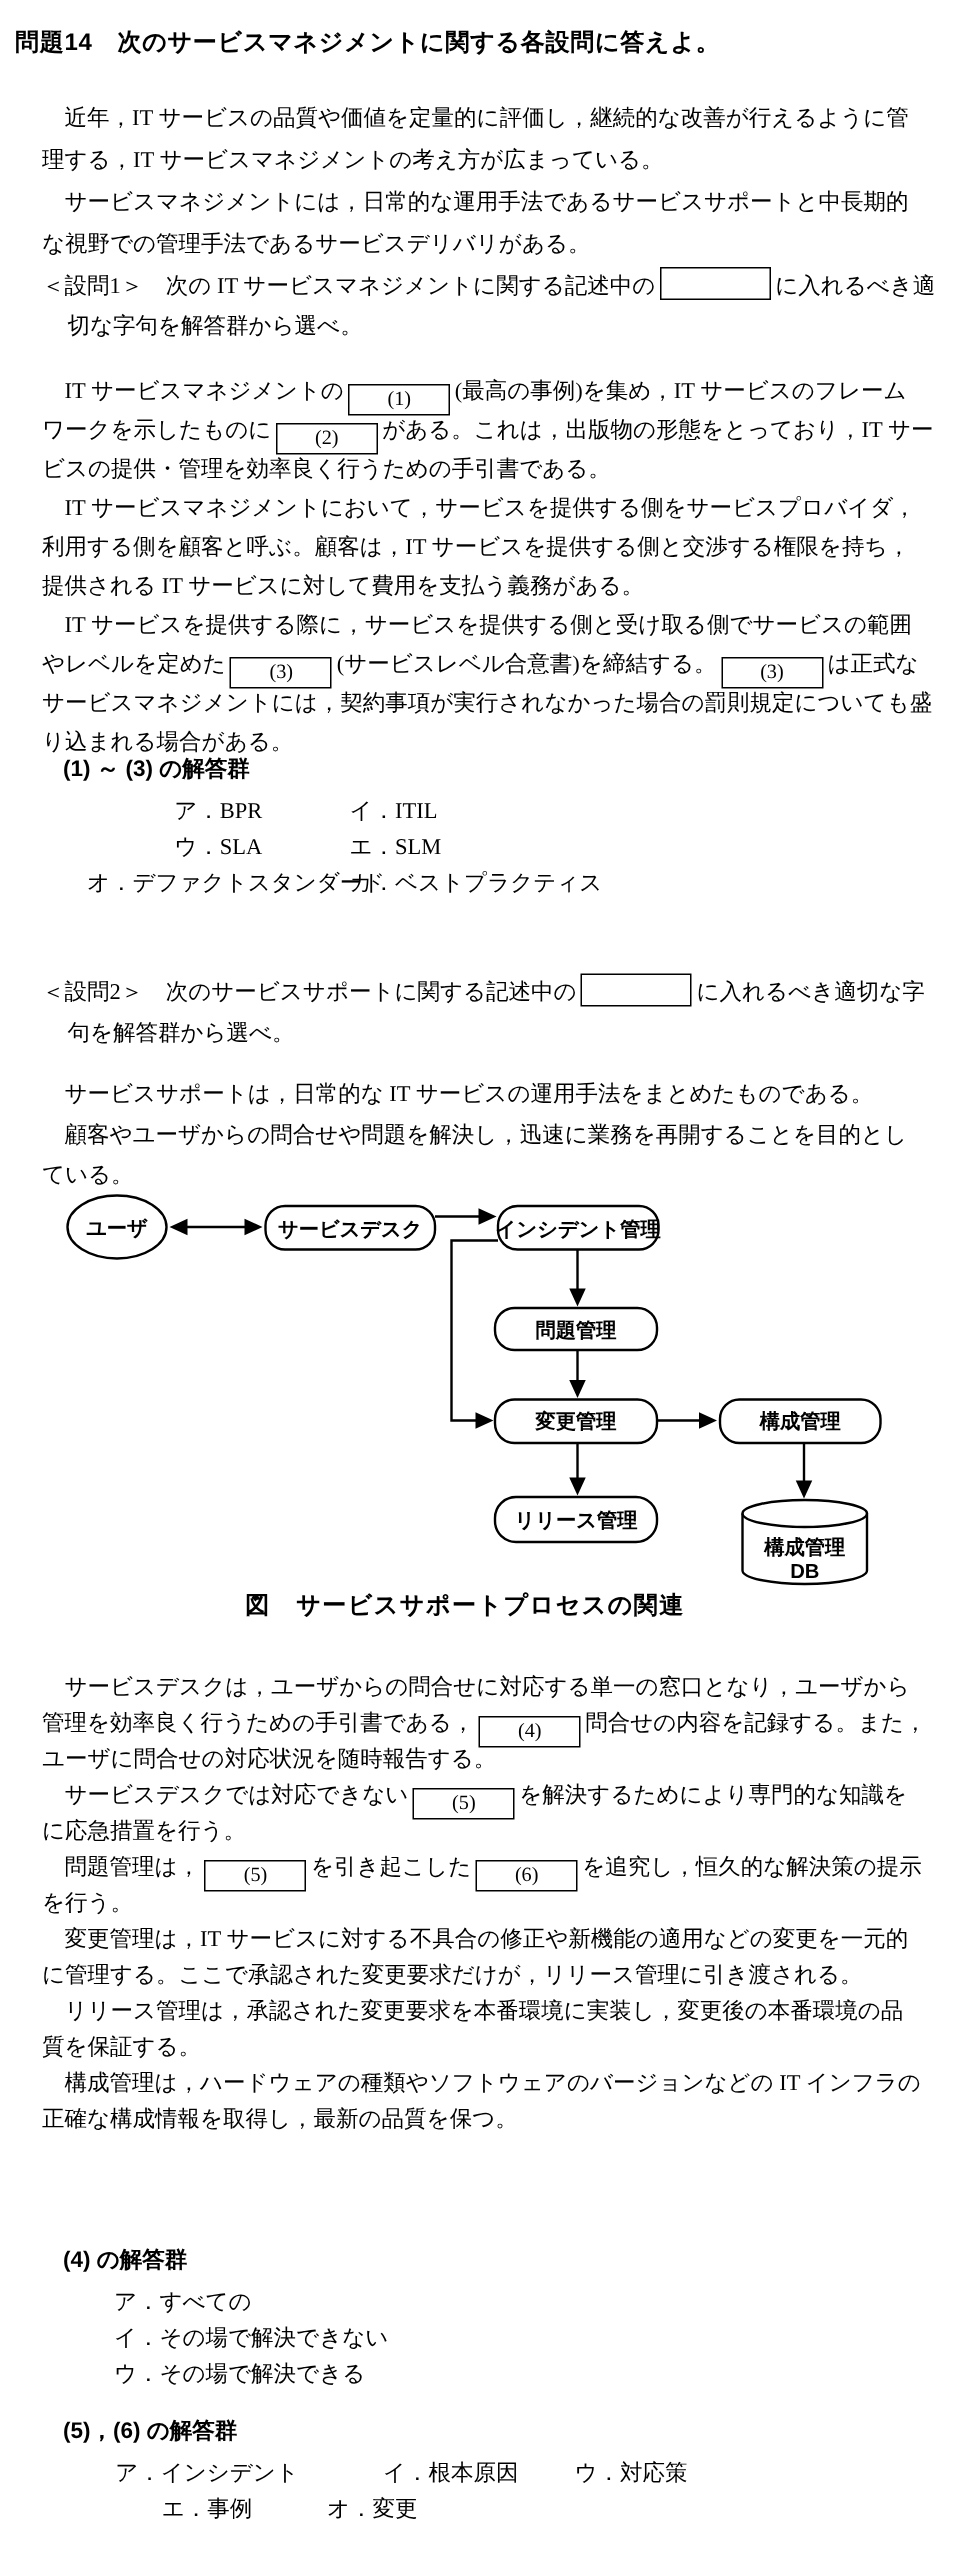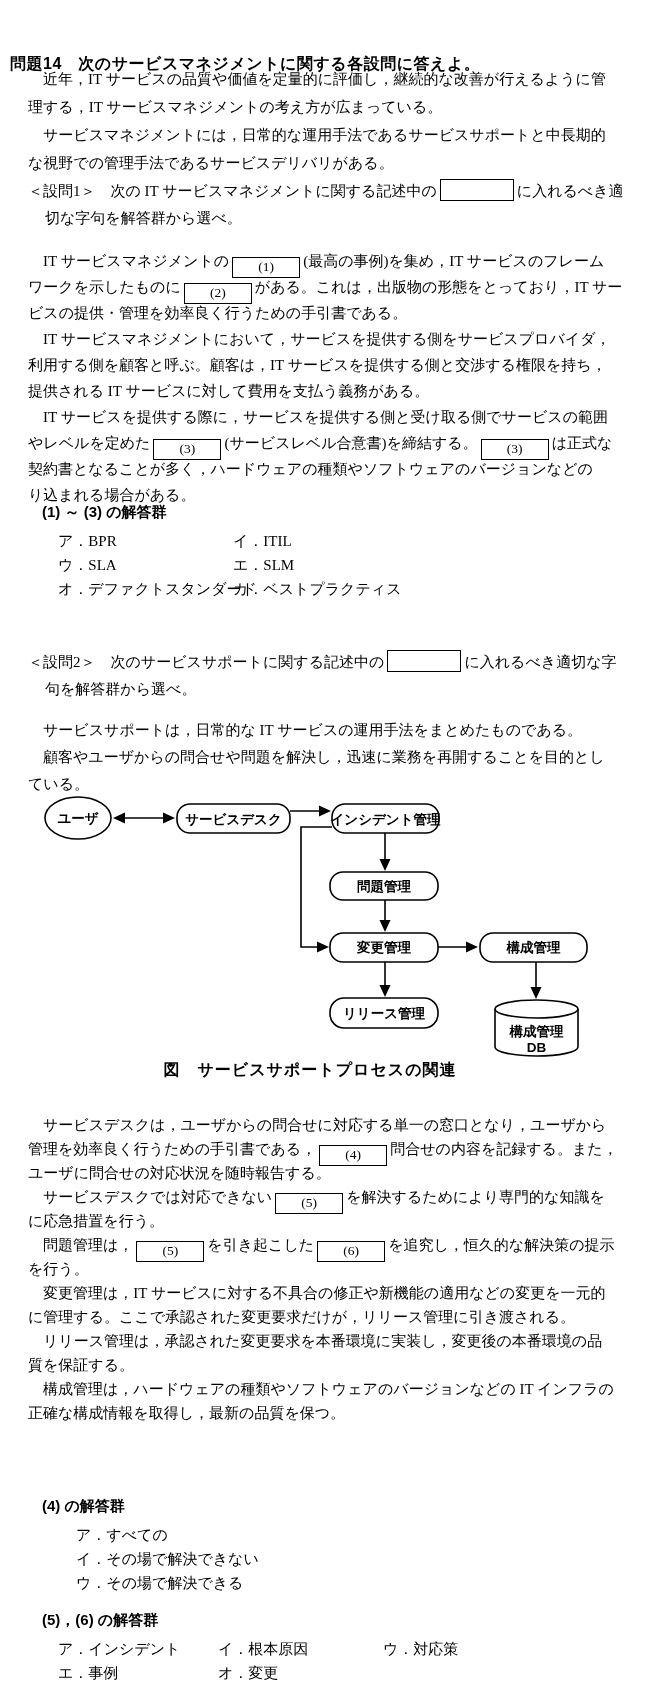--- a/index.html
+++ b/index.html
@@ -28,36 +28,36 @@
   .caption{
     font-family:"Liberation Sans","DejaVu Sans",sans-serif;
     font-weight:bold;font-size:16px;text-align:center;letter-spacing:1px;
   }
   .bx{
     display:inline-block;box-sizing:border-box;width:68px;height:21px;
     border:1.6px solid #000;text-align:center;font-size:13.5px;line-height:18px;
     vertical-align:-5px;margin:0 3px;background:#fff;
   }
   .bx.empty{width:74px;height:22px;}
-  .col{display:inline-block;}
+  .col{display:inline-block;text-align:center;}
   .c175{width:175px;}
   .c160{width:160px;}
   .c165{width:165px;}
   .nlabel{
     font-family:"Liberation Sans","DejaVu Sans",sans-serif;
     font-weight:bold;font-size:13.5px;
   }
   svg text{fill:#000;}
 </style>
 </head>
 <body>
 
 <div id="page">
 
-  <div class="abs title" style="top:18px;left:10px;margin-top:36px;">問題14　次のサービスマネジメントに関する各設問に答えよ。</div>
+  <div class="abs title" style="top:18px;left:10px;">問題14　次のサービスマネジメントに関する各設問に答えよ。</div>
 
   <div class="abs lh28" style="top:65px;left:28px;">
     <div class="line ind">近年，IT サービスの品質や価値を定量的に評価し，継続的な改善が行えるように管</div>
     <div class="line">理する，IT サービスマネジメントの考え方が広まっている。</div>
     <div class="line ind">サービスマネジメントには，日常的な運用手法であるサービスサポートと中長期的</div>
     <div class="line">な視野での管理手法であるサービスデリバリがある。</div>
   </div>
 
   <div class="abs lh27" style="top:178px;left:28px;">
     <div class="line">
@@ -74,21 +74,21 @@
       <span>ワークを示したものに</span><span class="bx">(2)</span><span>がある。これは，出版物の形態をとっており，IT サー</span>
     </div>
     <div class="line">ビスの提供・管理を効率良く行うための手引書である。</div>
     <div class="line ind">IT サービスマネジメントにおいて，サービスを提供する側をサービスプロバイダ，</div>
     <div class="line">利用する側を顧客と呼ぶ。顧客は，IT サービスを提供する側と交渉する権限を持ち，</div>
     <div class="line">提供される IT サービスに対して費用を支払う義務がある。</div>
     <div class="line ind">IT サービスを提供する際に，サービスを提供する側と受け取る側でサービスの範囲</div>
     <div class="line">
       <span>やレベルを定めた</span><span class="bx">(3)</span><span>(サービスレベル合意書)を締結する。</span><span class="bx">(3)</span><span>は正式な</span>
     </div>
-    <div class="line">契約書となることが多く，ハードウェアの種類やソフトウェアのバージョンなどの</div>
+    <div class="line">サービスマネジメントには，契約事項が実行されなかった場合の罰則規定についても盛</div>
     <div class="line">り込まれる場合がある。</div>
   </div>
 
   <div class="abs aghead" style="top:503px;left:42px;">(1) ～ (3) の解答群</div>
   <div class="abs lh24" style="top:529px;left:58px;">
     <div class="line">
       <span class="col c175">ア．BPR</span><span class="col">イ．ITIL</span>
     </div>
     <div class="line">
       <span class="col c175">ウ．SLA</span><span class="col">エ．SLM</span>

